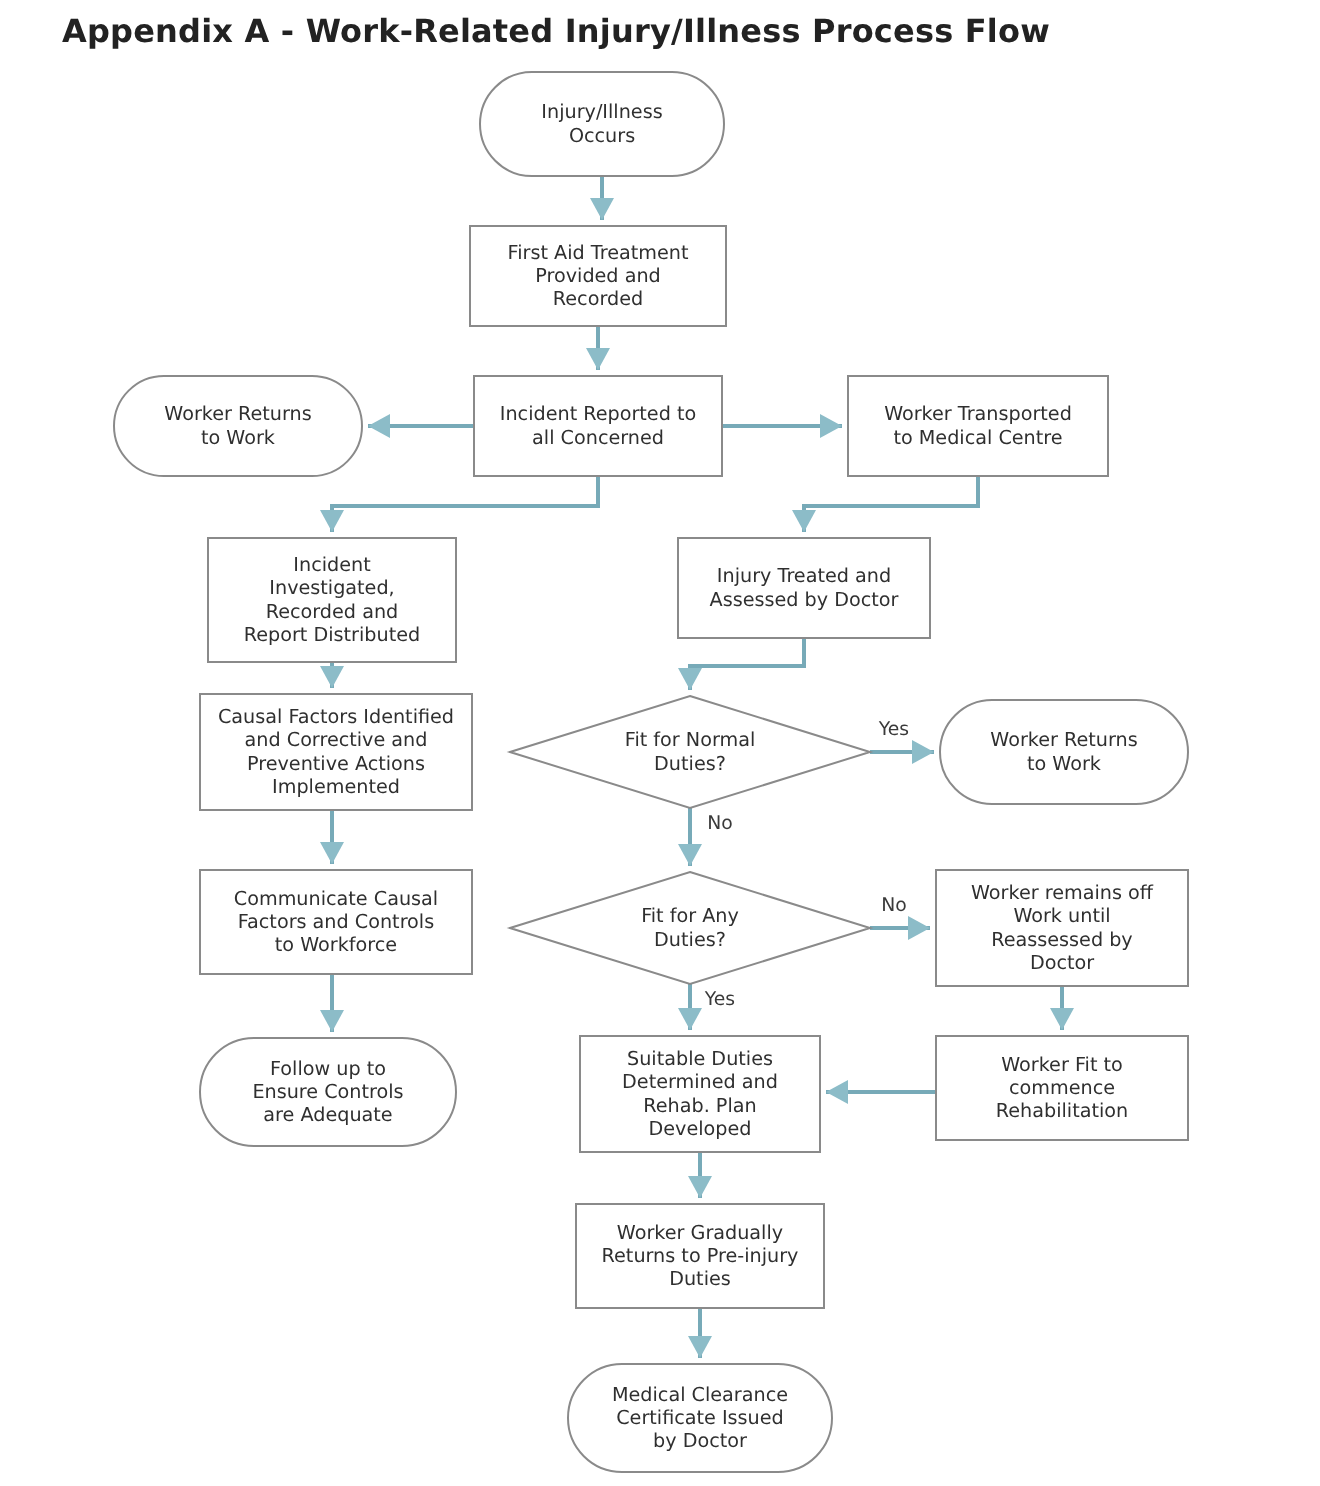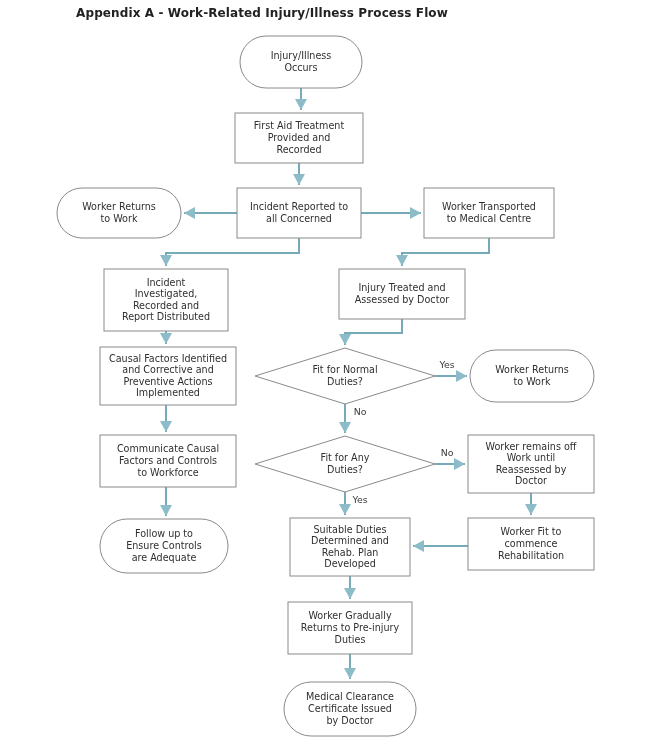--- a/index.html
+++ b/index.html
@@ -11,25 +11,25 @@
   body {
     width: 660px;
     height: 743px;
     font-family: "DejaVu Sans", "Liberation Sans", sans-serif;
     color: #2b2b2b;
     position: relative;
     overflow: hidden;
   }
   #flow-title {
     position: absolute;
-    left: 0;
+    left: 16px;
     top: 6px;
     width: 524px;
     text-align: center;
-    font-size: 12px;
+    font-size: 16px;
     font-weight: bold;
     letter-spacing: 0.1px;
     color: #222222;
   }
   #flow-canvas {
     position: absolute;
     left: 0;
     top: 0;
     width: 660px;
     height: 743px;

